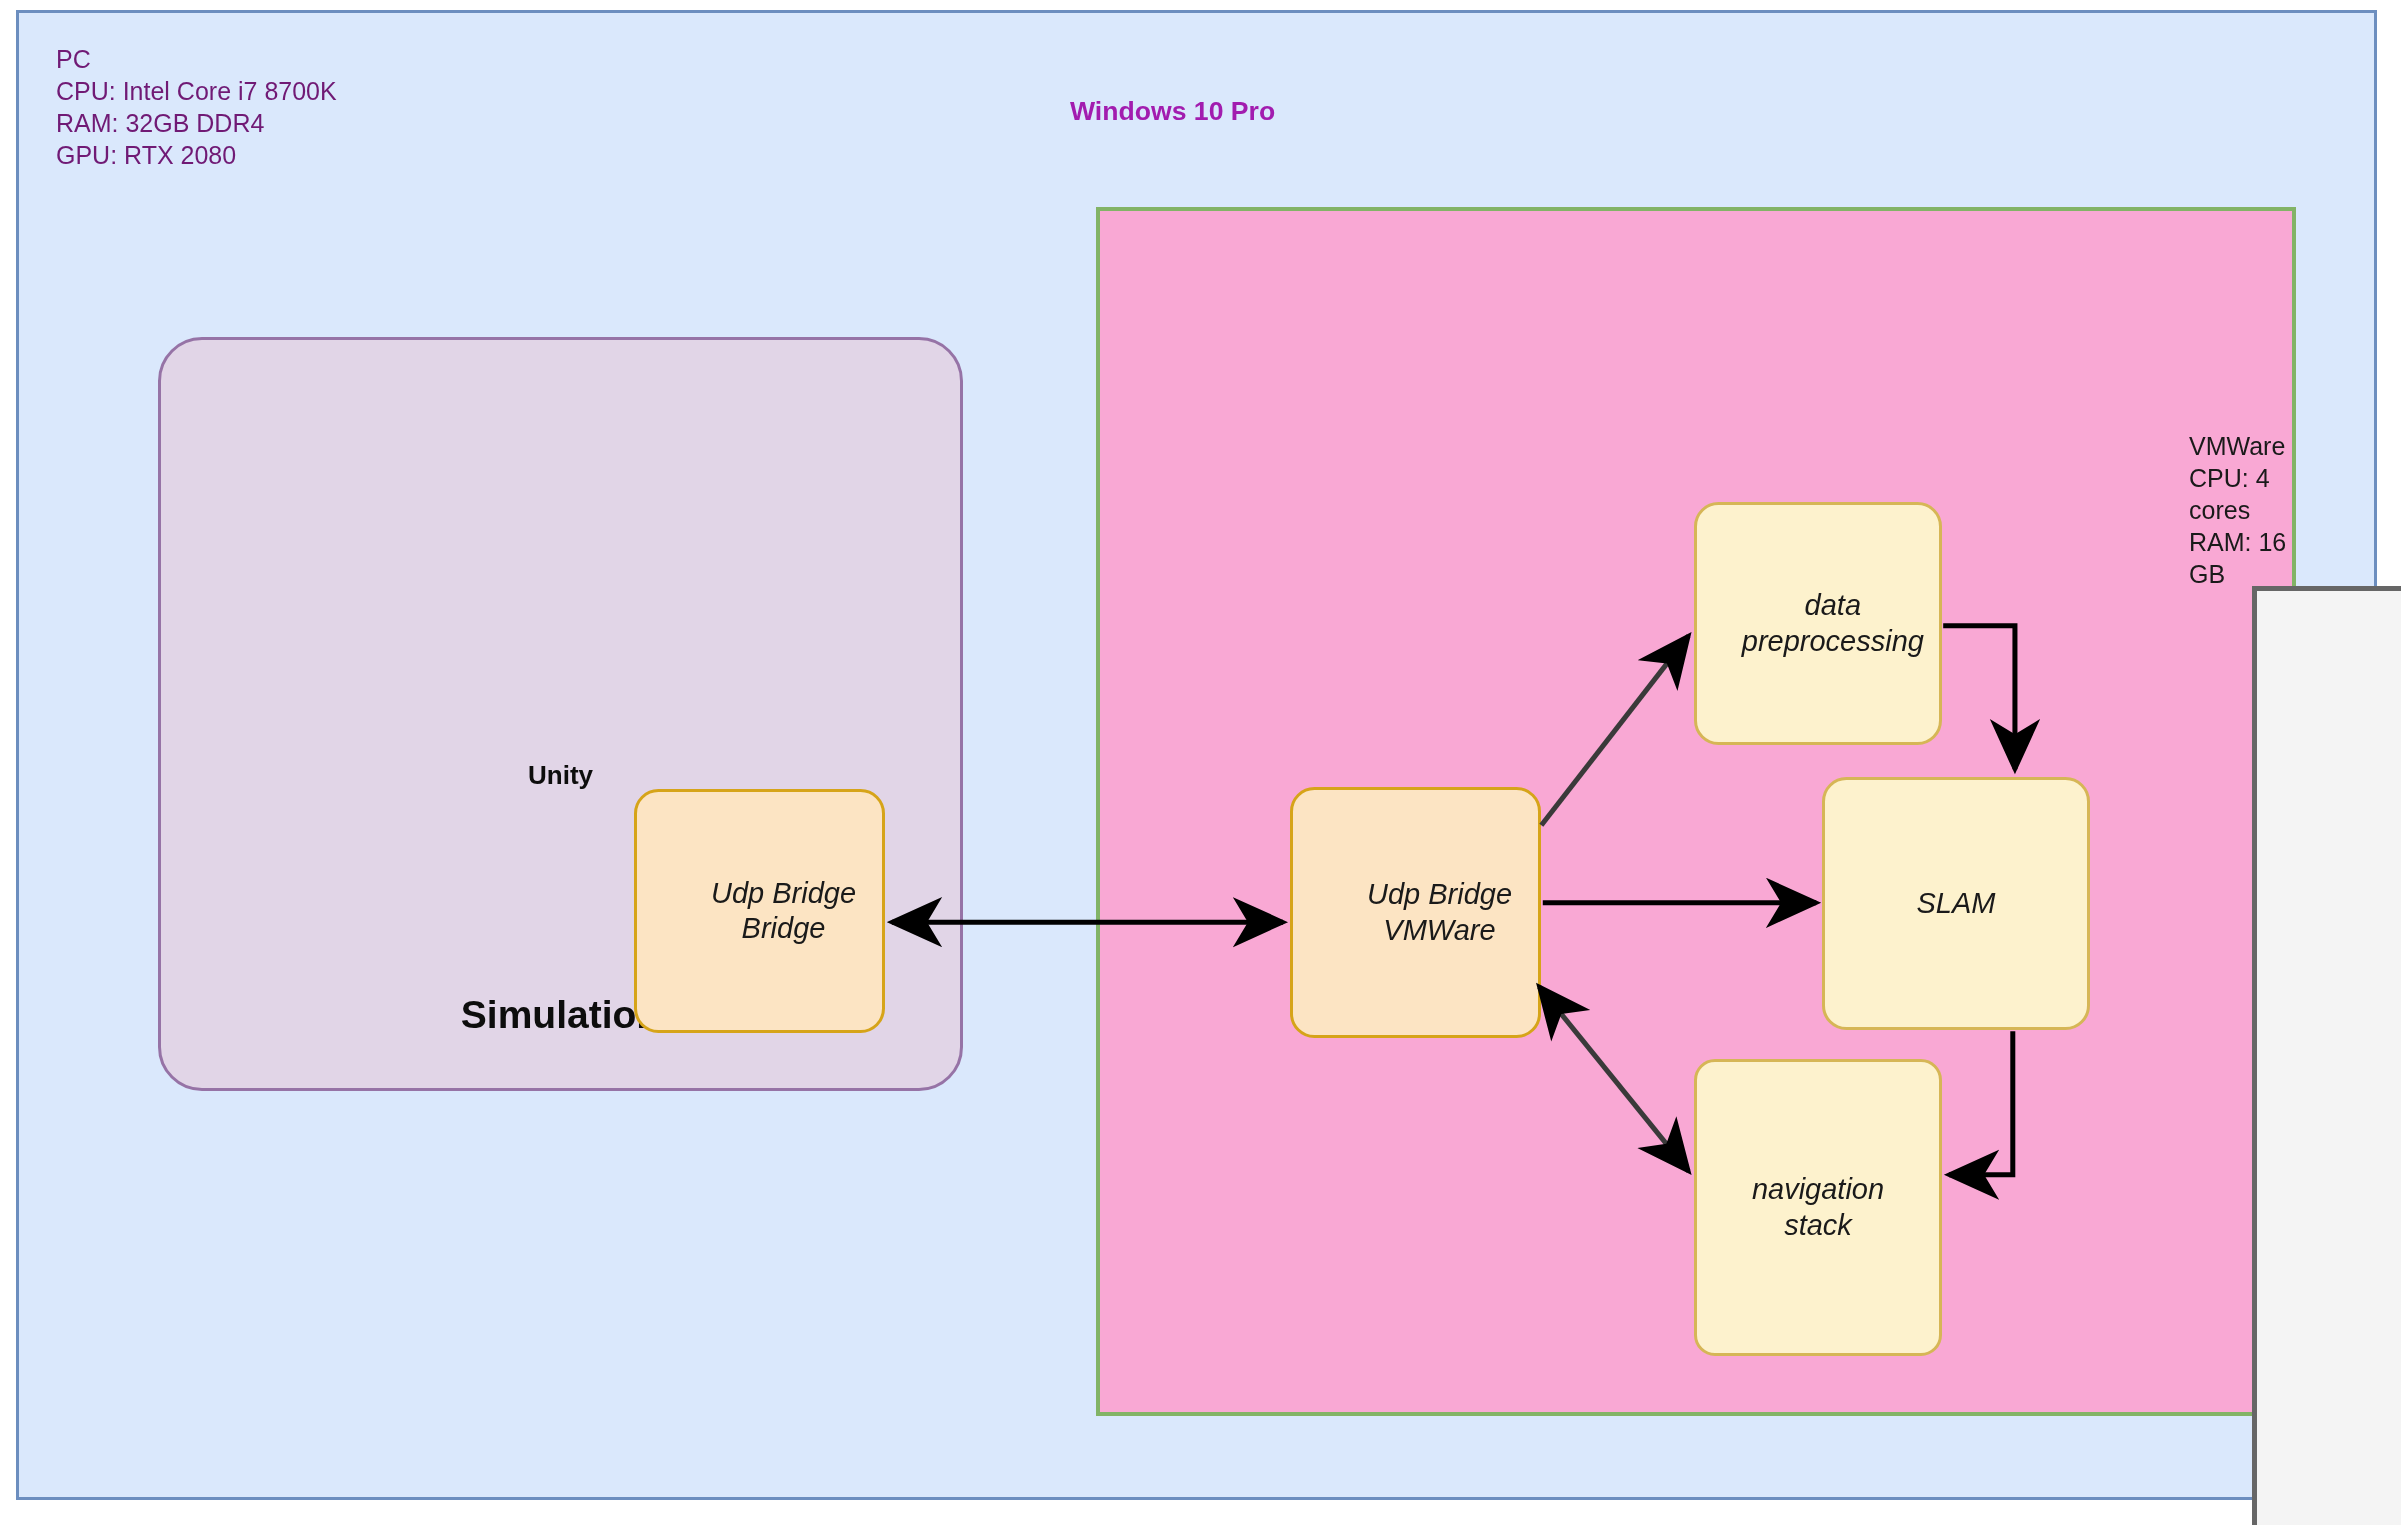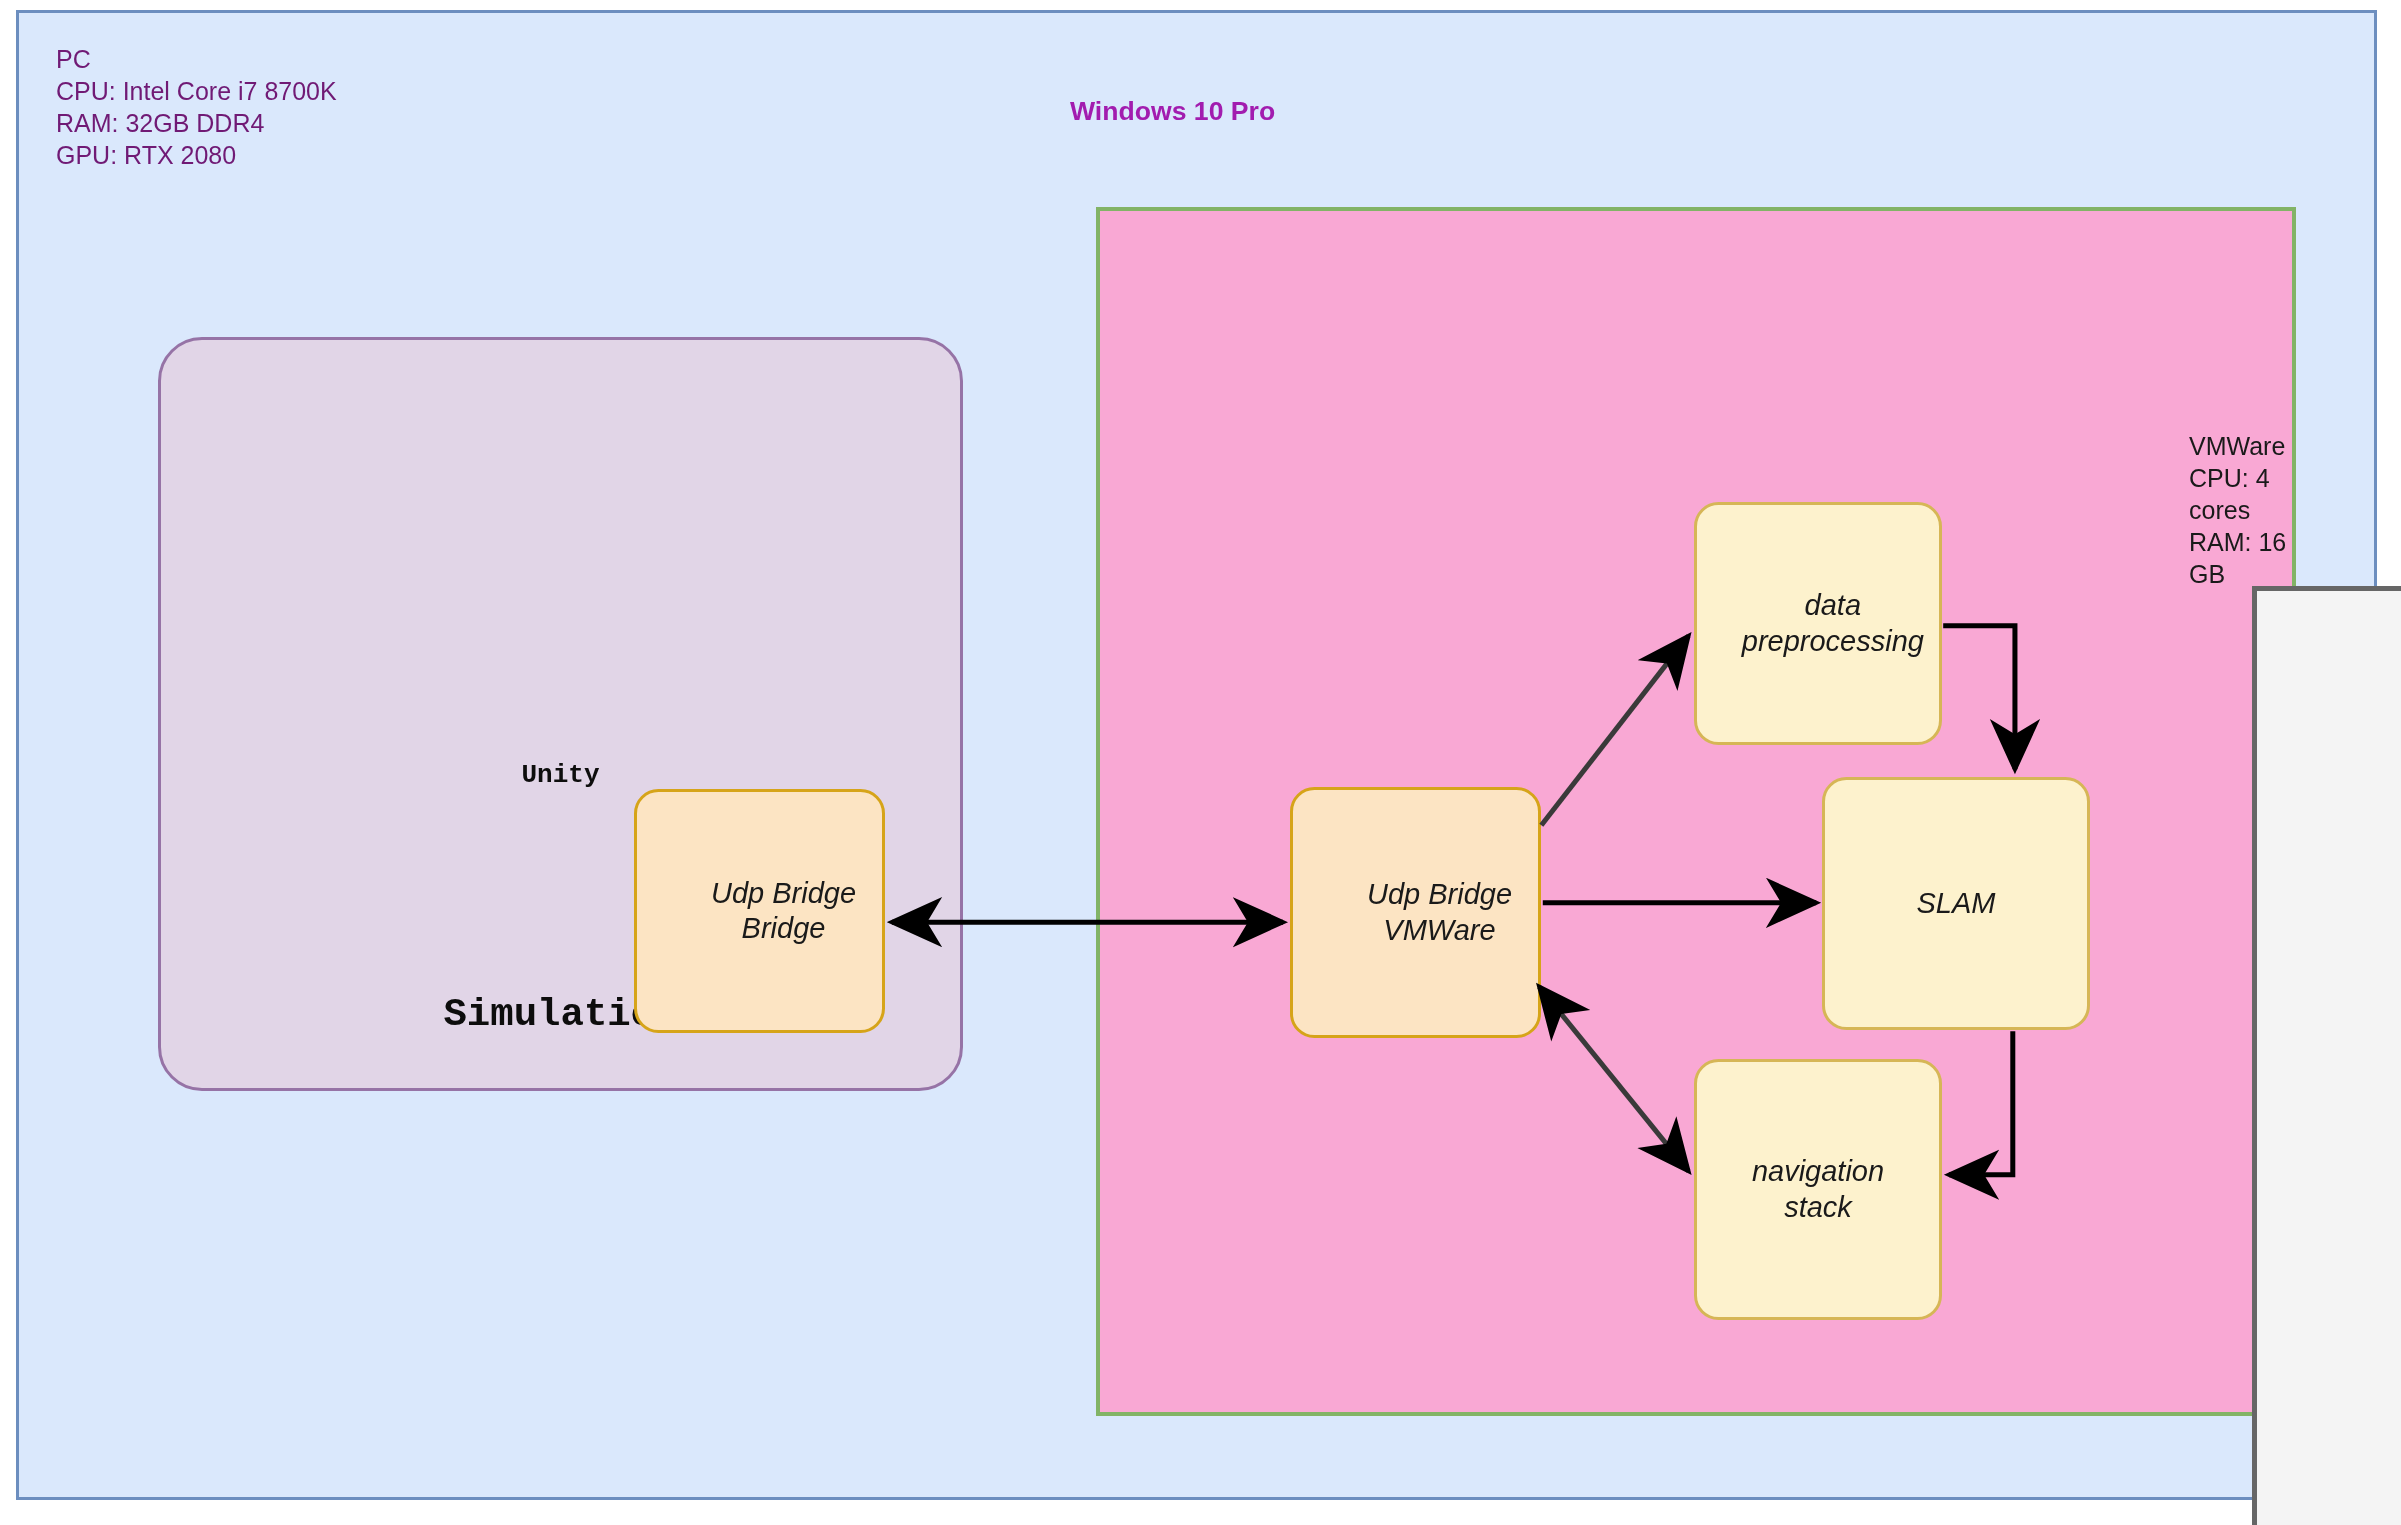--- a/index.html
+++ b/index.html
@@ -20,42 +20,42 @@
   #vm-box{left:1077px;top:194px;width:1200px;height:1209px;
     background:#f9a8d4;border:4.3px solid #82B366;}
 
   #vm-specs{position:absolute;left:1089px;top:219px;font-size:25px;line-height:32px;
     color:#1a1a1a;white-space:pre-line;}
 
   #ros-box{left:1152px;top:375px;width:1047px;height:950px;
     background:#F4F4F4;border:5px solid #666666;}
 
   #unity-box{left:139px;top:324px;width:805px;height:754px;
-    background:#E1D5E7;border:3.6px solid #9673A6;border-radius:44px;font-family:Liberation Mono, monospace;}
+    background:#E1D5E7;border:3.6px solid #9673A6;border-radius:44px;}
 
   #unity-label{position:absolute;left:0;right:0;top:420px;text-align:center;
     font-size:26px;font-weight:bold;color:#0d0d0d;}
 
   #sim-label{position:absolute;left:0;right:0;top:653px;text-align:center;
     font-size:39px;font-weight:bold;color:#0d0d0d;}
 
   
   .node{position:absolute;box-sizing:border-box;display:flex;align-items:center;
         justify-content:center;text-align:center;font-style:italic;color:#1a1a1a;
         border-radius:24.4px;line-height:1.22;}
   .node span{display:block;white-space:nowrap;}
 
   .node.bridge{background:#FCE4C3;border:3.6px solid #D6A419;font-size:29px;padding-left:48px;}
   .node.ros   {background:#FDF2CD;border:3.6px solid #D6B656;font-size:29px;}
 
   #udp-client{left:634px;top:789px;width:251px;height:244px;}
   #udp-server{left:1290px;top:787px;width:251px;height:251px;}
   #preproc   {left:1694px;top:502px;width:248px;height:243px;padding-left:34px;}
   #slam      {left:1822px;top:777px;width:268px;height:253px;}
-  #nav       {left:1694px;top:1059px;width:248px;height:261px;}
+  #nav       {left:1694px;top:1059px;width:248px;height:297px;border-radius:21px;}
 
   #preproc span{white-space:nowrap;margin-left:-4.3px;}
 
   
   #arrows{position:absolute;left:0;top:0;width:2401px;height:1525px;pointer-events:none;}
 </style>
 </head>
 <body>
 
 <div id="stage">

